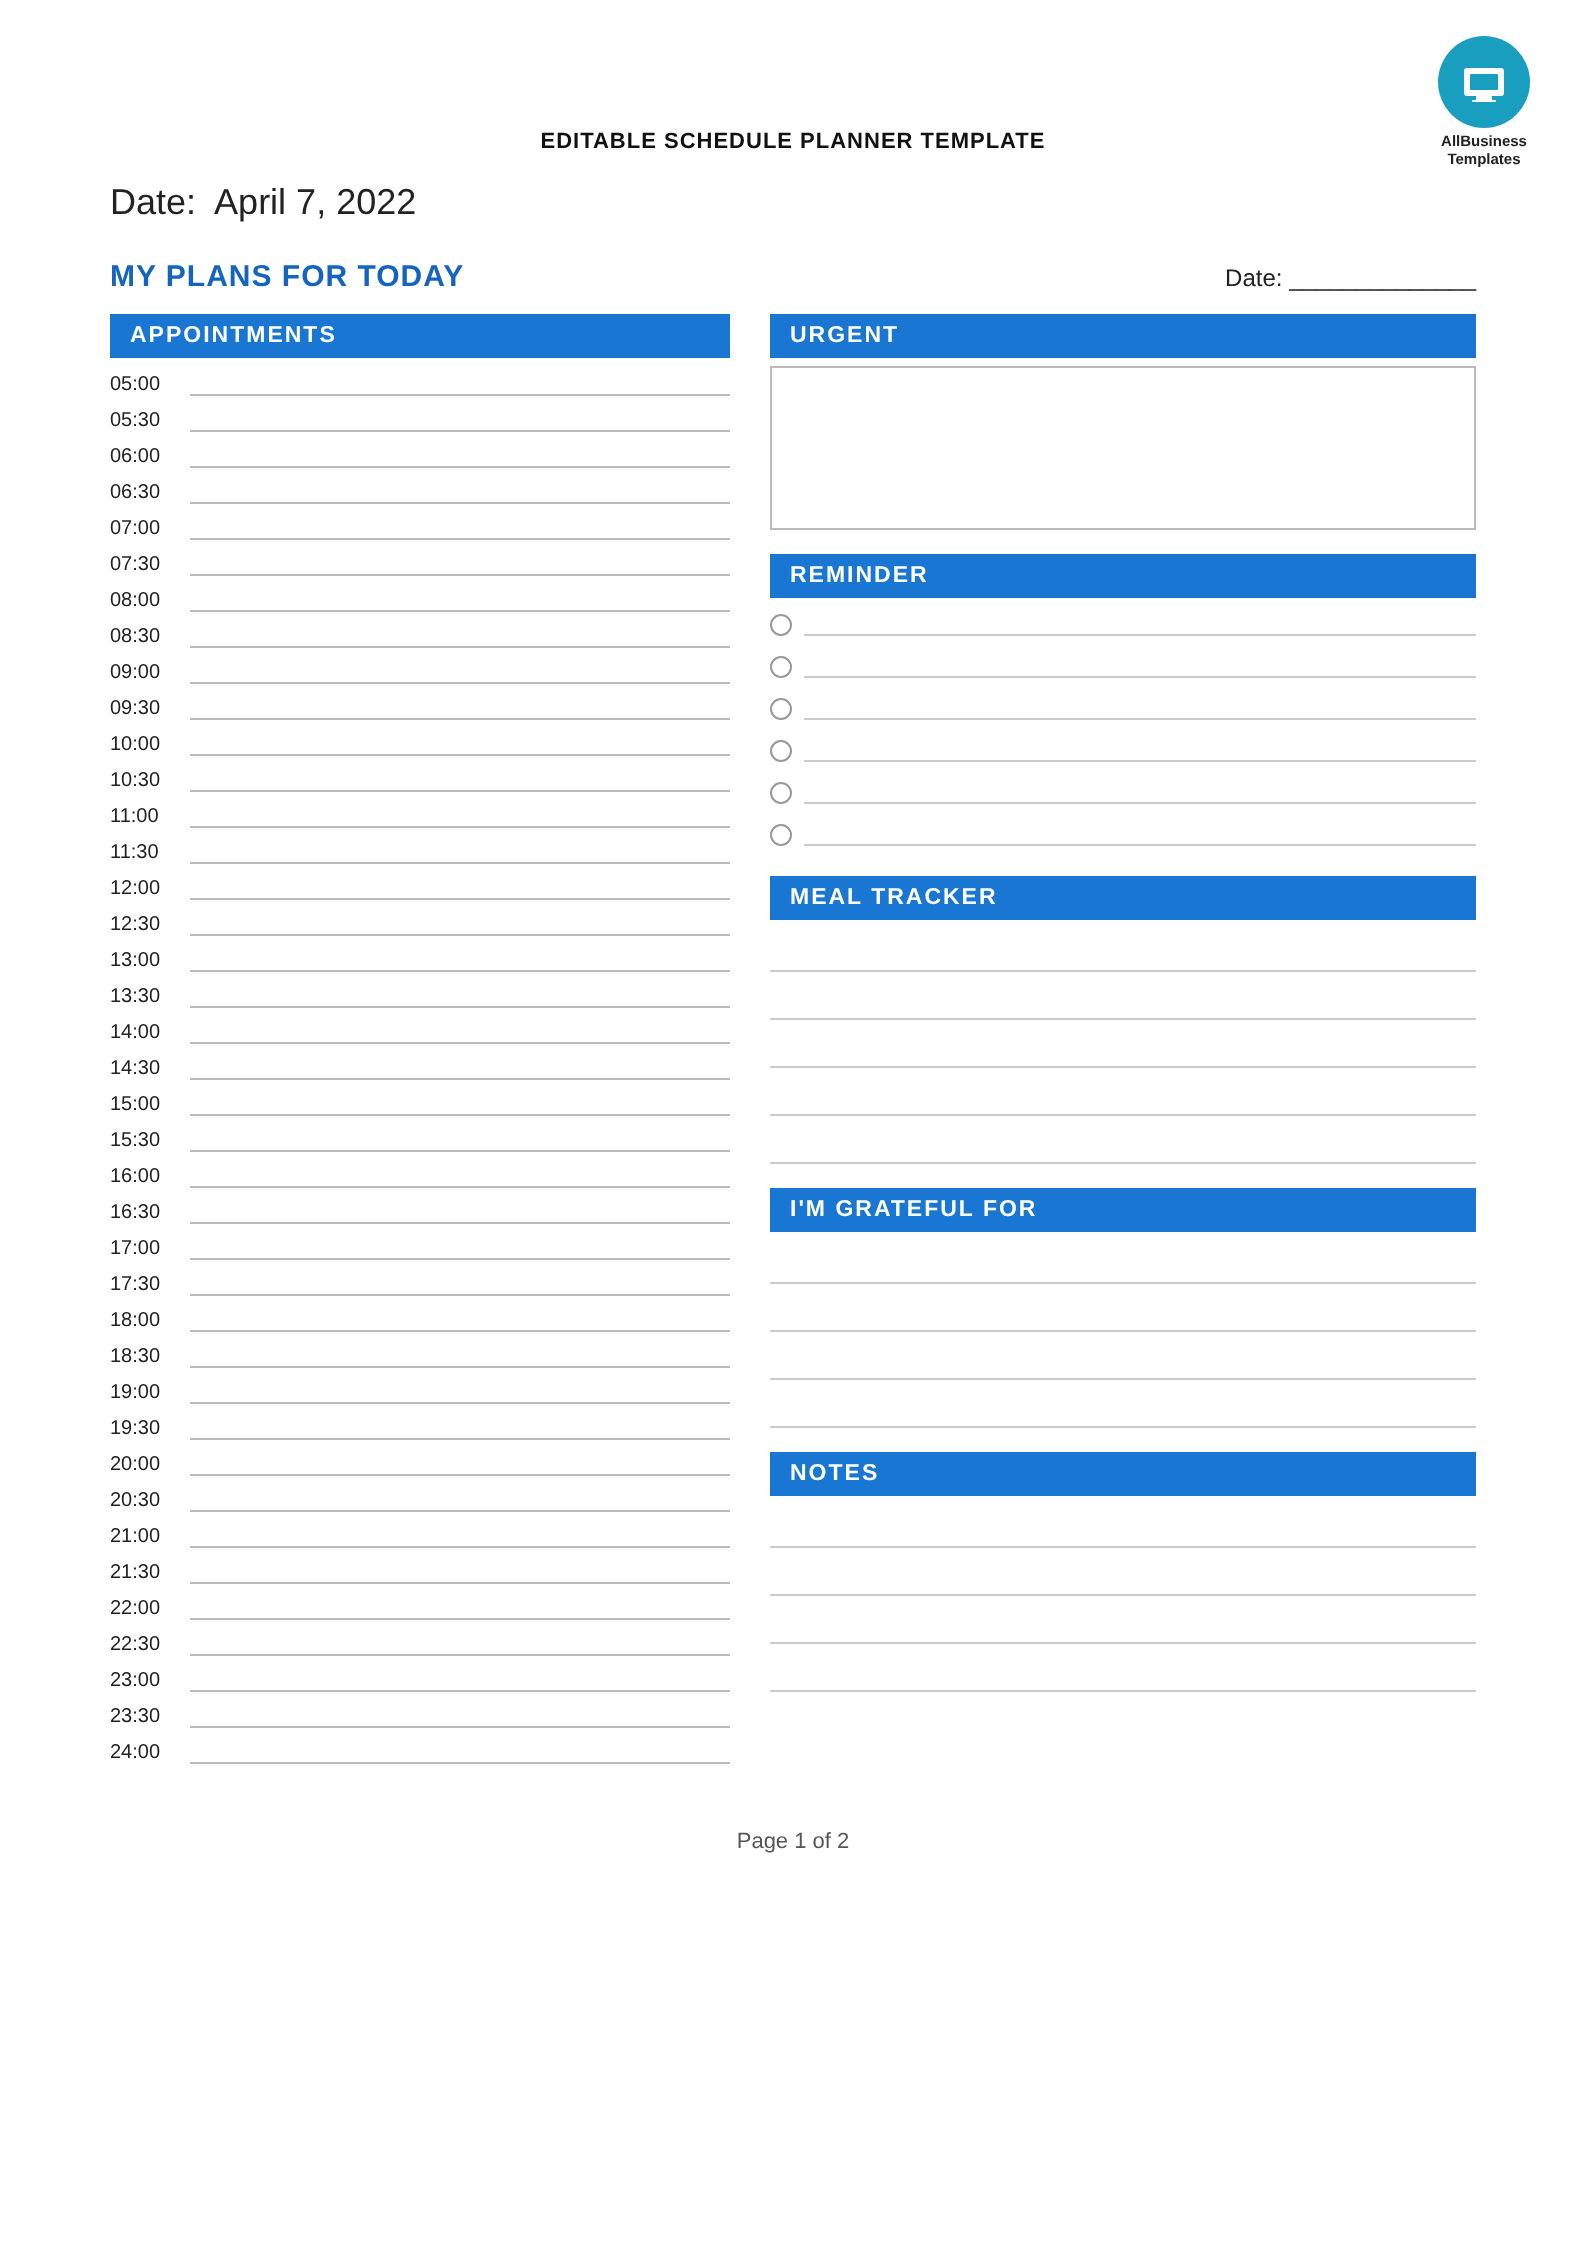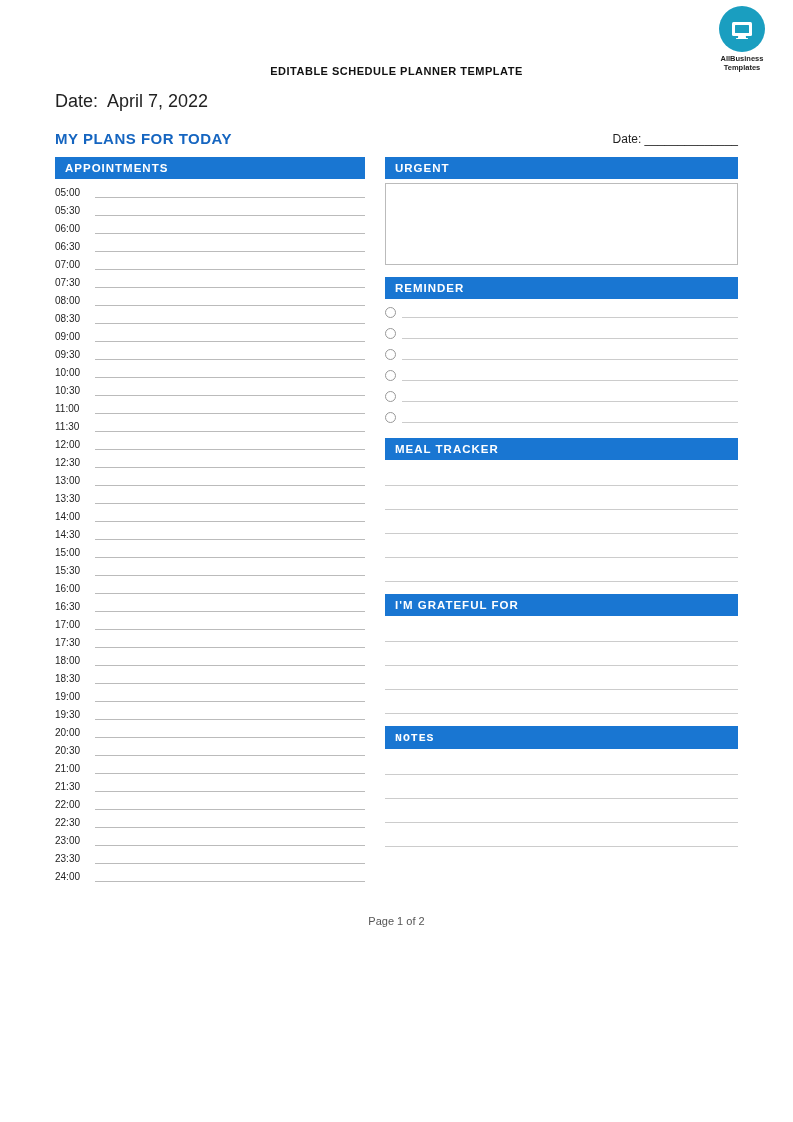--- a/index.html
+++ b/index.html
@@ -12,21 +12,21 @@
       color: #222;
     }
     .page {
       width: 793px;
       min-height: 1122px;
       padding: 40px 55px 40px 55px;
       position: relative;
     }
     .logo {
       position: absolute;
-      top: 6px;
+      top: 18px;
       right: 22px;
       width: 58px;
       text-align: center;
     }
     .logo-circle {
       width: 46px;
       height: 46px;
       border-radius: 50%;
       background: #1a9ec0;
       display: flex;
@@ -152,21 +152,21 @@
       height: 22px;
       margin-bottom: 2px;
     }
     .grateful-section { margin-bottom: 12px; }
     .grateful-lines { margin-top: 4px; }
     .grateful-row {
       border-bottom: 1px solid #ccc;
       height: 22px;
       margin-bottom: 2px;
     }
-    .notes-section { margin-bottom: 12px; font-family: Liberation Mono, monospace; }
+    .notes-section { margin-bottom: 12px; }
     .notes-lines { margin-top: 4px; }
     .notes-row {
       border-bottom: 1px solid #ccc;
       height: 22px;
       margin-bottom: 2px;
     }
     .page-footer {
       text-align: center;
       font-size: 11px;
       color: #555;

